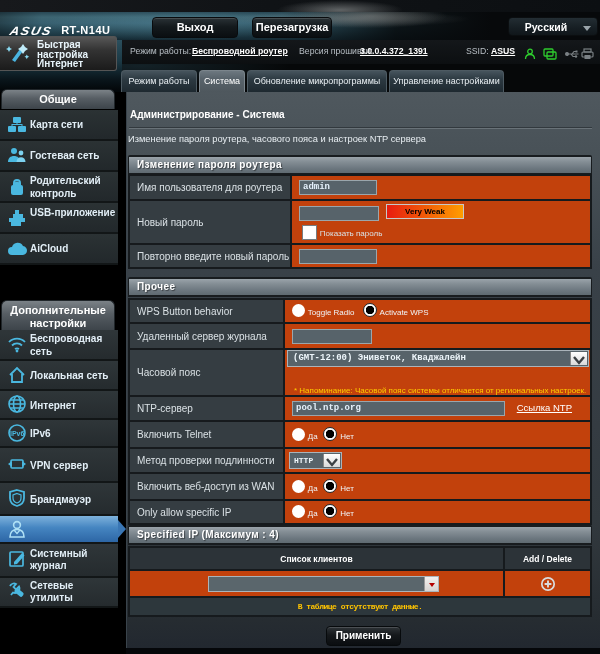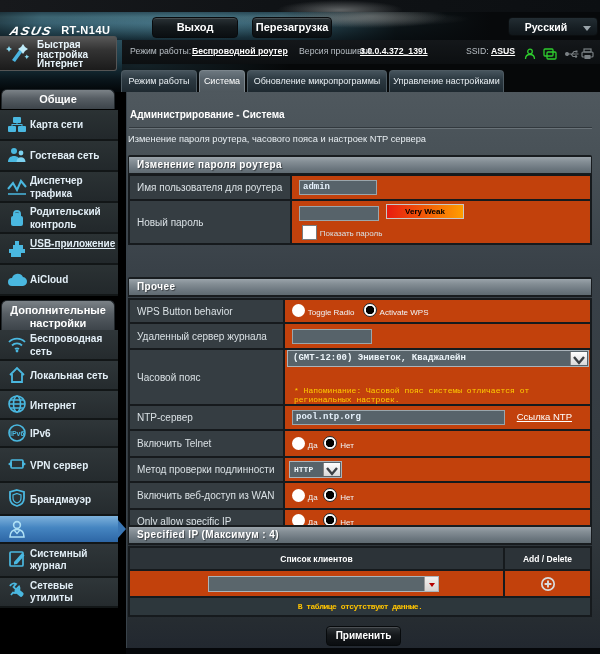--- a/index.html
+++ b/index.html
@@ -150,38 +150,31 @@
  <div class="mitem" style="height:29px;">
       <span class="ic" style="top:5px;"><svg width="20" height="20" viewBox="0 0 20 20" fill="#4ab8e0">
           <circle cx="7" cy="5" r="3"></circle>
           <path d="M1 16c0-4 2.5-6 6-6s6 2 6 6z"></path>
           <circle cx="14" cy="7" r="2.4" fill="#7dd2f0"></circle>
           <path d="M9.5 16c0-3 2-4.8 4.5-4.8s4.5 1.8 4.5 4.8z" fill="#7dd2f0"></path>
         </svg></span>
       <span class="tx" style="top:8px;">Гостевая сеть</span>
     </div>
  <div class="mitem" style="height:29px;">
-      <span class="ic" style="top:5px;"><svg width="20" height="20" viewBox="0 0 20 20" fill="none" stroke="#4ab8e0" stroke-width="2">
-          <path d="M1 12 L6 6 L10 13 L14 4 L19 10"></path>
-          <path d="M1 17h18" stroke-width="1.5"></path>
-        </svg></span>
-      <span class="tx" style="top:2px;">Диспетчер<br>трафика</span>
-    </div>
- <div class="mitem" style="height:29px;">
       <span class="ic" style="top:5px;"><svg width="20" height="20" viewBox="0 0 20 20" fill="#4ab8e0">
           <rect x="4" y="8" width="12" height="10" rx="2"></rect>
           <path d="M7 8 V6 a3 3 0 0 1 6 0 V8 h-2 V6 a1.5 1.5 0 0 0-2 0 V8z" fill="none" stroke="#4ab8e0" stroke-width="2"></path>
         </svg></span>
       <span class="tx" style="top:2px;">Родительский<br>контроль</span>
     </div>
  <div class="mitem" style="height:29px;">
       <span class="ic" style="top:5px;"><svg width="20" height="20" viewBox="0 0 20 20" fill="#4ab8e0">
           <path d="M8 2h4v4h4v4h2v4h-4v4H4v-4H2v-4h4V6h2z"></path>
         </svg></span>
-      <span class="tx" style="top:3px;text-decoration:underline;">USB-приложение</span>
+      <span class="tx" style="top:3px;">USB-приложение</span>
     </div>
  <div class="mitem" style="height:29px;">
       <span class="ic" style="top:5px;"><svg width="22" height="20" viewBox="0 0 22 20" fill="#4ab8e0">
           <path d="M6 16a4 4 0 0 1 0-8 6 6 0 0 1 11-1 4.5 4.5 0 0 1-1 9z"></path>
         </svg></span>
       <span class="tx" style="top:8px;">AiCloud</span>
     </div>
 </div>
 <div class="sideheader abs" style="top:300px;height:30px;line-height:13px;padding-top:3px;">Дополнительные<br>настройки</div>
 <div id="menu2" class="abs m2" style="top:330px;">
@@ -266,20 +259,24 @@
         <td class="vl"><span class="inp" style="width:78px;">admin</span></td>
       </tr>
  <tr style="height:44px;">
         <td class="lb">Новый пароль</td>
         <td class="vl" style="position:relative;">
    <span class="inp" style="width:80px;vertical-align:top;margin-top:2px;">&nbsp;</span>
    <span style="position:absolute;left:94px;top:3px;width:76px;height:13px;border:1px solid #c8c8c8;background:linear-gradient(90deg,#e81c10 0,#f05408 45%,#ff9e00 100%);color:#000;font-size:8px;font-weight:bold;text-align:center;line-height:13px;">Very Weak</span><br>
    <span style="display:inline-block;width:13px;height:13px;background:#fff;border:1px solid #757d82;vertical-align:-4px;margin-top:4px;margin-left:3px;"></span> <span style="font-size:8px;">Показать пароль</span>
  </td>
       </tr>
+ <tr style="height:24px;">
+        <td class="lb">Повторно введите новый пароль</td>
+        <td class="vl"><span class="inp" style="width:78px;">&nbsp;</span></td>
+      </tr>
 </tbody>
   </table>
 <div class="sechead abs" style="top:277px;">Прочее</div>
 <table class="ft abs" style="top:298px;">
  <colgroup>
       <col style="width:155px">
       <col>
     </colgroup>
  <tbody>
       <tr style="height:24px;">
@@ -291,21 +288,21 @@
         <td class="vl"><span class="inp" style="width:80px;">&nbsp;</span></td>
       </tr>
  <tr style="height:36px;">
         <td class="lb">Часовой пояс</td>
         <td class="vl" style="position:relative;padding-left:0;">
    <div class="wsel" style="margin-left:2px;width:302px;height:17px;font-size:9px;line-height:15px;padding-left:5px;">(GMT-12:00) Эниветок, Кваджалейн<span class="sel-arrow">
               <svg width="12" height="10" viewBox="0 0 12 10">
                 <path d="M1 2 L6 8 L11 2" fill="none" stroke="#3c4044" stroke-width="2.4"></path>
               </svg>
             </span></div>
-   <div class="note" style="margin-left:9px;margin-top:19px;font-family:Liberation Mono, monospace;">* Напоминание: Часовой пояс системы отличается от региональных настроек.</div>
+   <div class="note" style="margin-left:9px;margin-top:19px;">* Напоминание: Часовой пояс системы отличается от региональных настроек.</div>
  </td>
       </tr>
  <tr style="height:25px;">
         <td class="lb">NTP-сервер</td>
         <td class="vl" style="position:relative;"><span class="inp" style="width:213px;">pool.ntp.org</span><span style="position:absolute;right:18px;top:5px;color:#fff;font-size:9.5px;text-decoration:underline;">Ссылка NTP</span></td>
       </tr>
  <tr style="height:27px;">
         <td class="lb">Включить Telnet</td>
         <td class="vl"><span class="radio"></span> <span class="rlabel">Да</span> <span class="radio sel"></span> <span class="rlabel">Нет</span></td>
       </tr>

